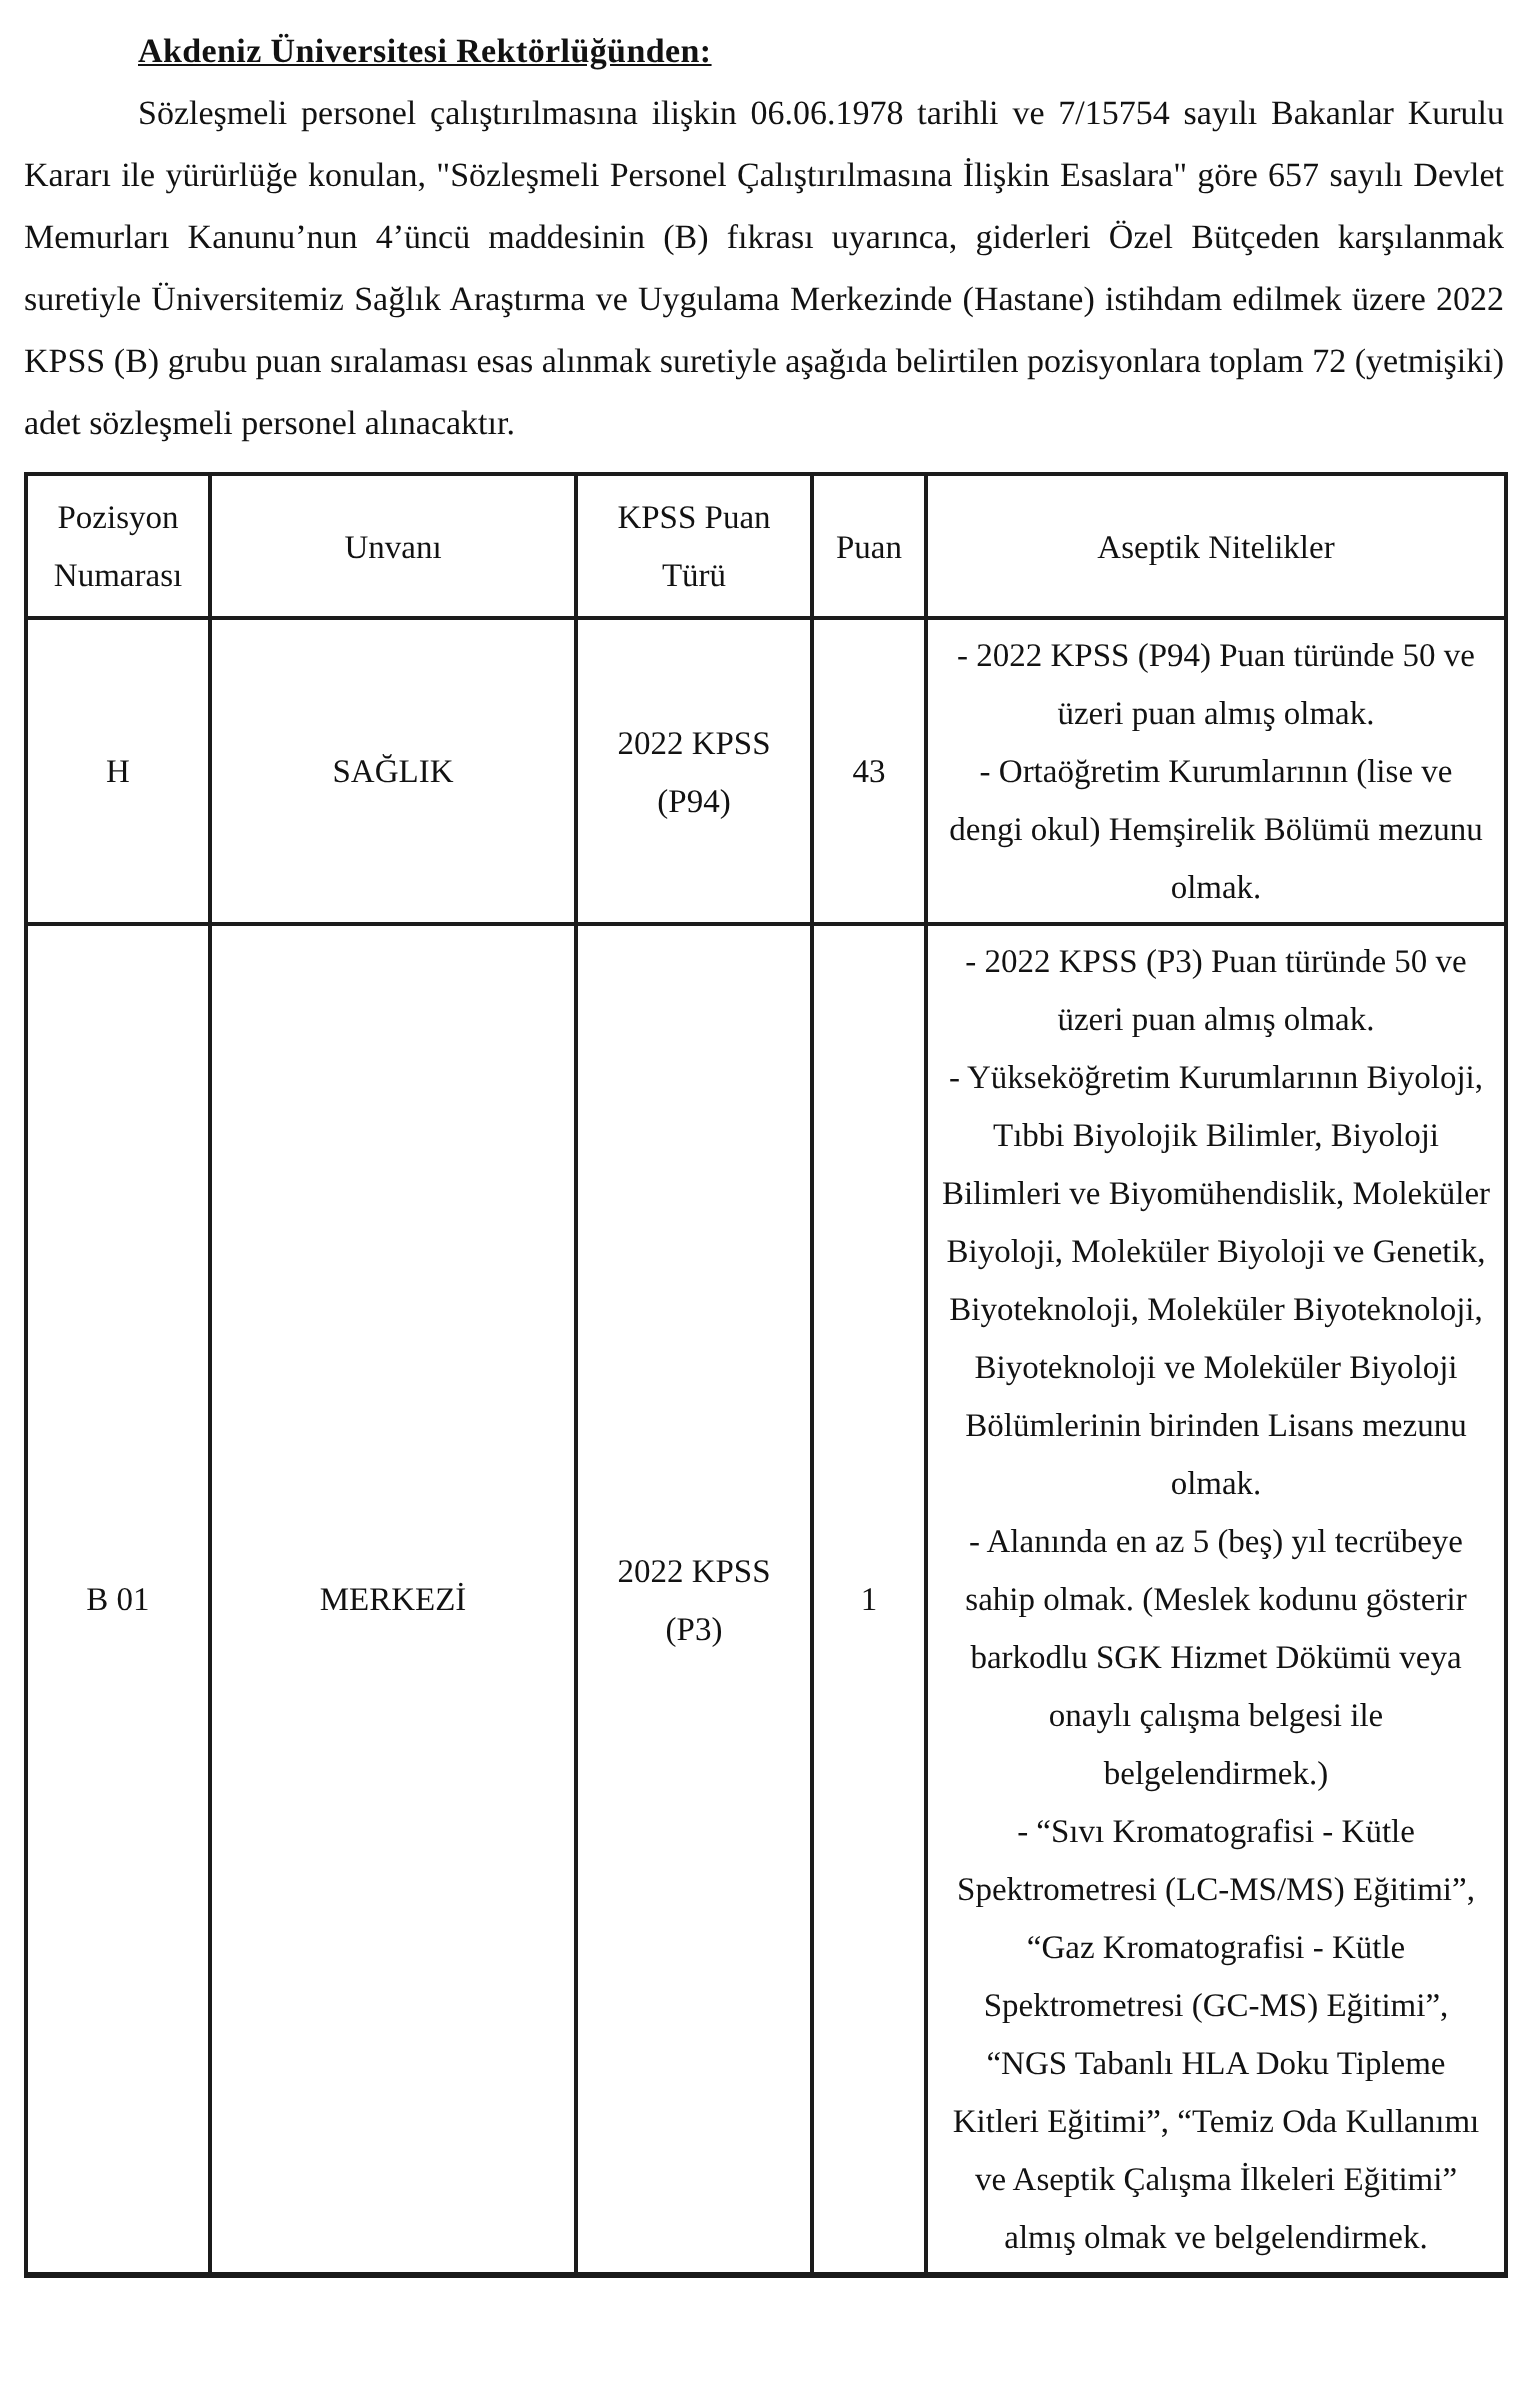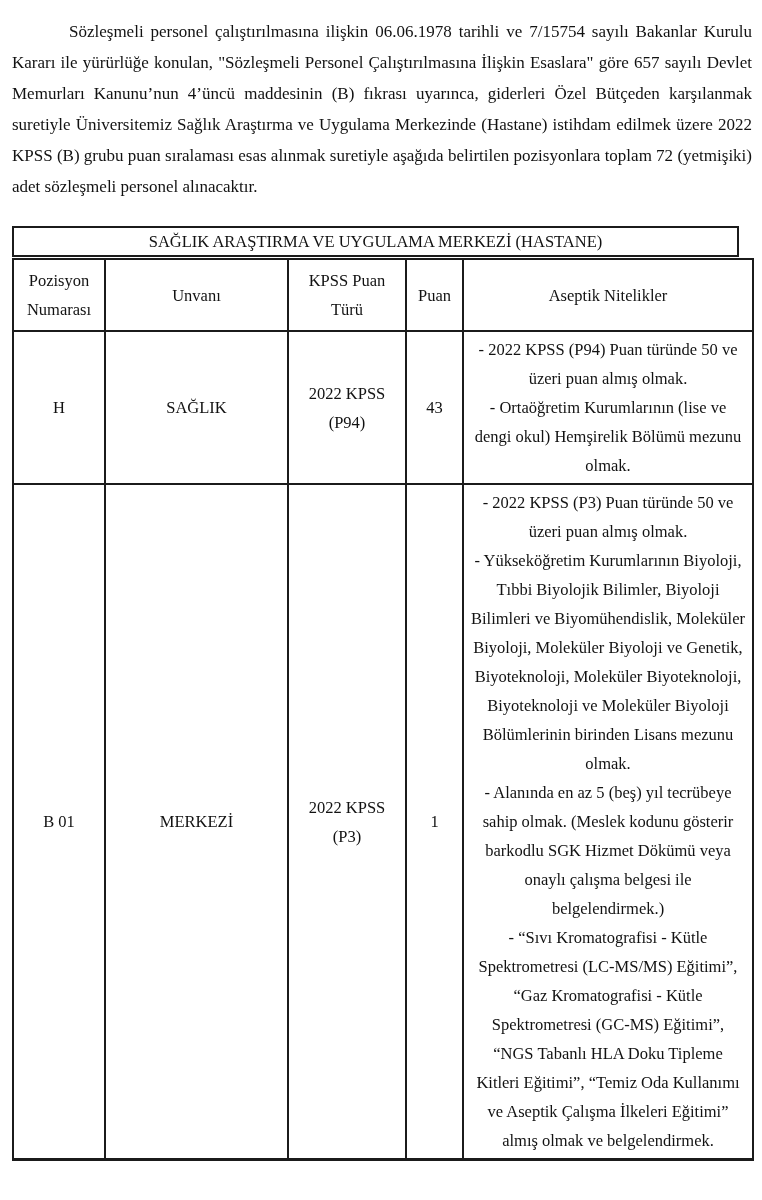--- a/index.html
+++ b/index.html
@@ -28,21 +28,21 @@
     font-size: 17.5px;
     font-weight: bold;
     text-align: center;
     margin: 5px 0 9px 0;
   }
   .para {
     font-size: 17px;
     line-height: 31px;
     text-align: justify;
     text-indent: 57px;
-    margin: 0 0 24px 0;
+    margin: 0 0 9px 0;
   }
   .caption-box {
     box-sizing: border-box;
     width: 727px;
     height: 31px;
     border: 2px solid #1b1b1b;
     display: flex;
     align-items: center;
     justify-content: center;
     font-size: 16.5px;
@@ -77,25 +77,25 @@
   }
   td.kpss {
     white-space: pre-line;
   }
 </style>
 </head>
 <body>
 
 <div class="doc">
 
+  <div class="h1">Akdeniz Üniversitesi Rektörlüğünden:</div>
 
 
   <div class="para">Sözleşmeli personel çalıştırılmasına ilişkin 06.06.1978 tarihli ve 7/15754 sayılı Bakanlar Kurulu Kararı ile yürürlüğe konulan, "Sözleşmeli Personel Çalıştırılmasına İlişkin Esaslara" göre 657 sayılı Devlet Memurları Kanunu’nun 4’üncü maddesinin (B) fıkrası uyarınca, giderleri Özel Bütçeden karşılanmak suretiyle Üniversitemiz Sağlık Araştırma ve Uygulama Merkezinde (Hastane) istihdam edilmek üzere 2022 KPSS (B) grubu puan sıralaması esas alınmak suretiyle aşağıda belirtilen pozisyonlara toplam 72 (yetmişiki) adet sözleşmeli personel alınacaktır.</div>
 
-  <div class="caption-box">SAĞLIK ARAŞTIRMA VE UYGULAMA MERKEZİ (HASTANE)</div>
 
   <table class="jobs">
     <colgroup>
       <col style="width:92px">
       <col style="width:183px">
       <col style="width:118px">
       <col style="width:57px">
       <col style="width:290px">
     </colgroup>
     <thead>

